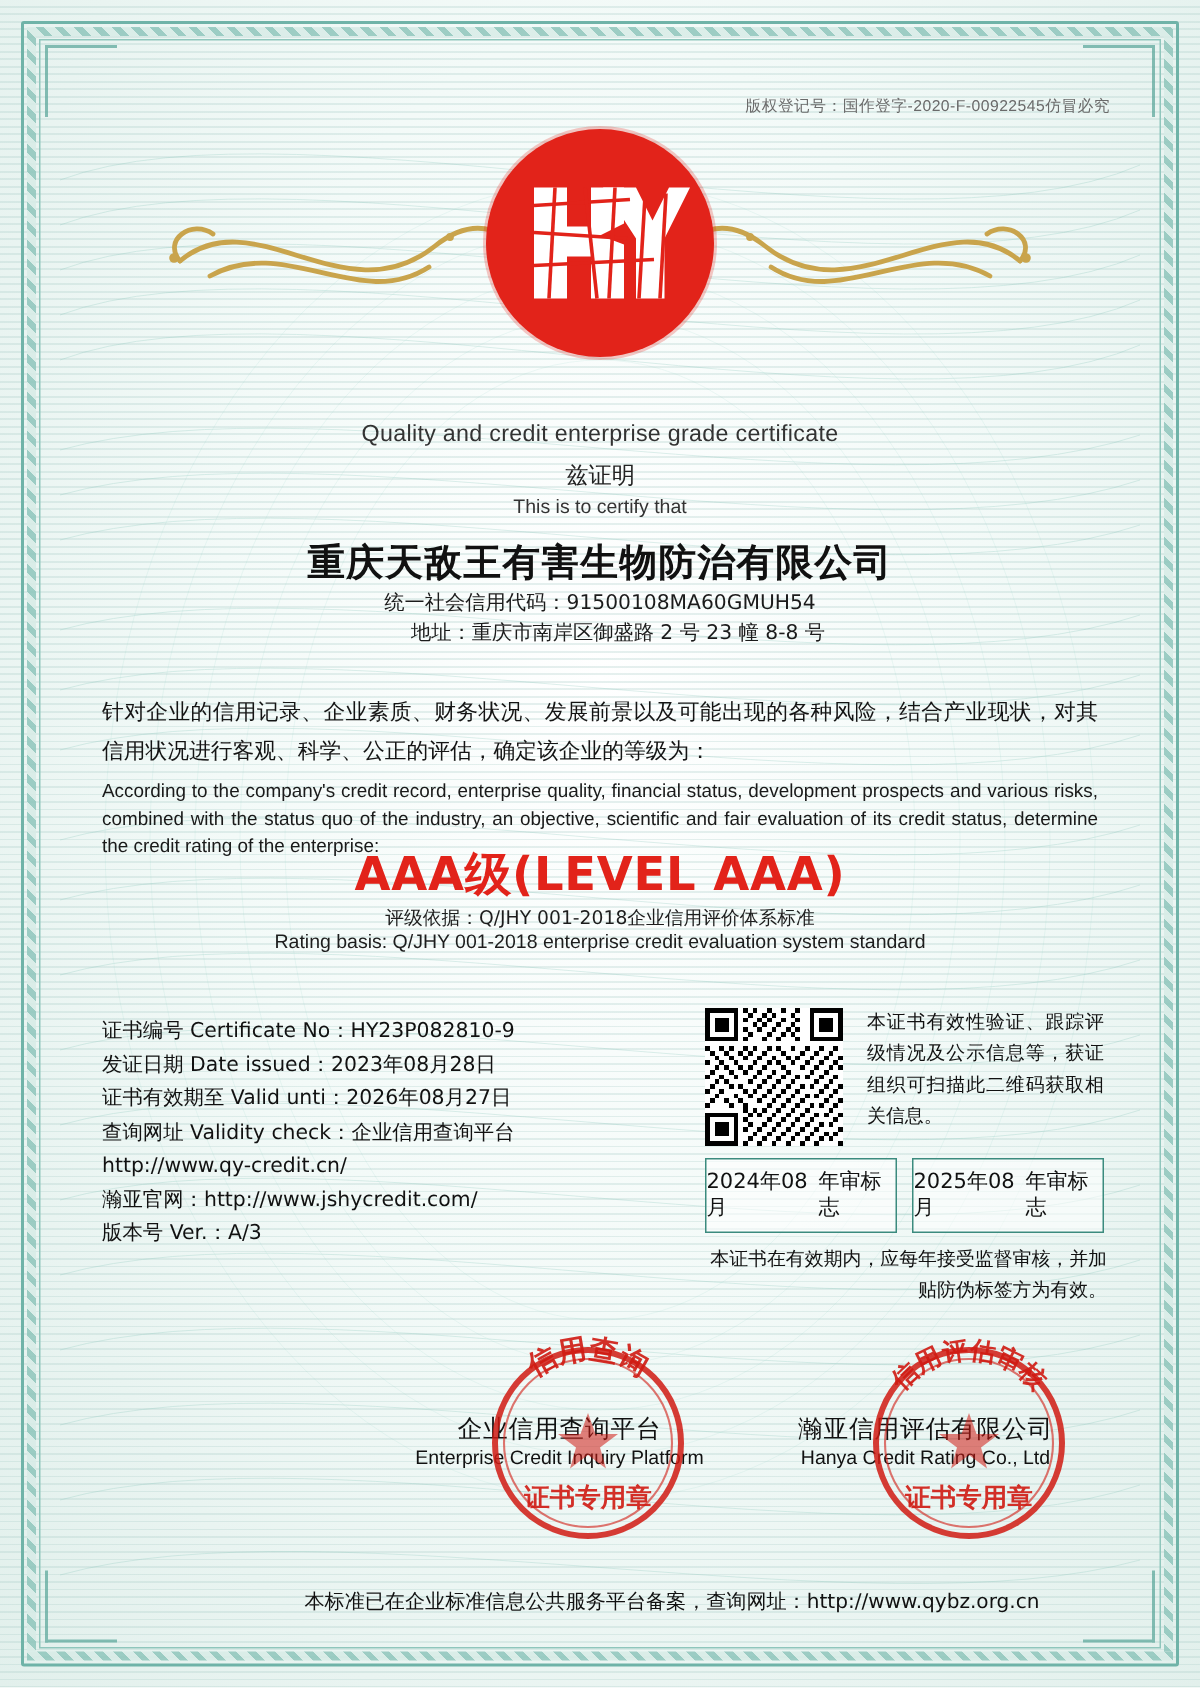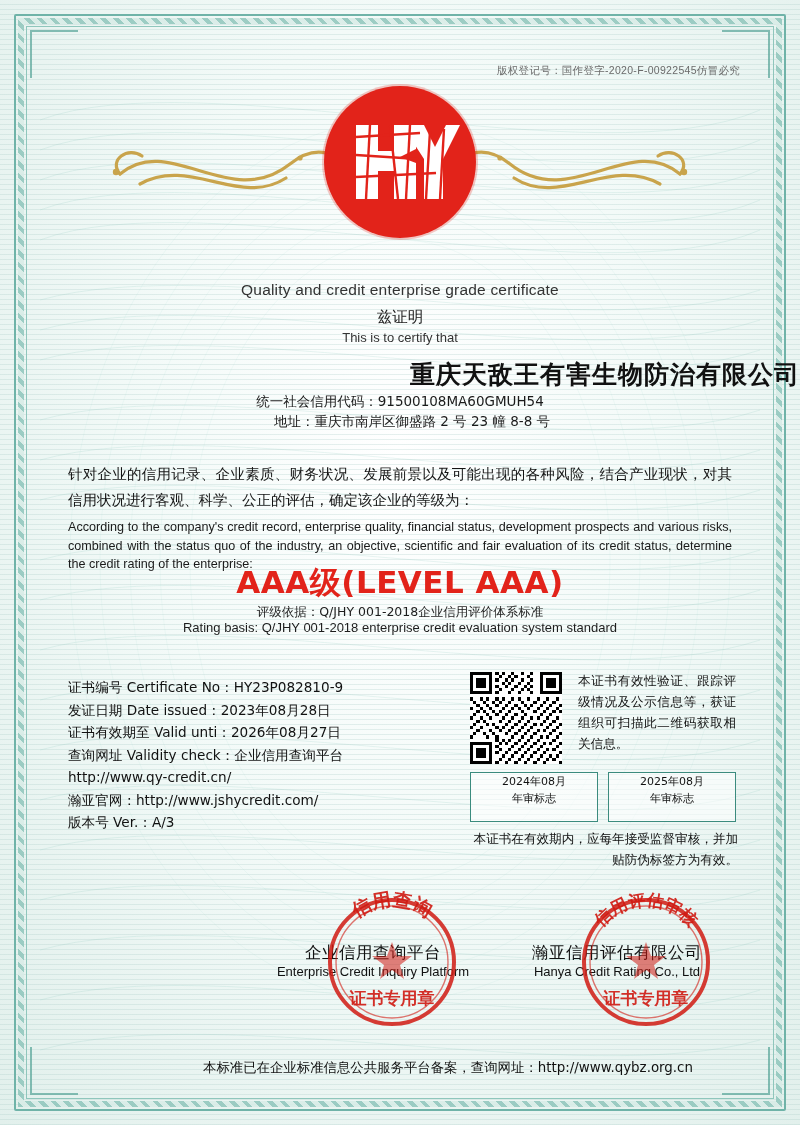--- a/index.html
+++ b/index.html
@@ -138,21 +138,21 @@
     top: 330px;
     width: 800px;
     text-align: center;
     font-size: 13px;
     color: #333;
   }
   .company {
     position: absolute;
     top: 358px;
     width: 800px;
-    text-align: right;
+    text-align: center;
     font-size: 25px;
     font-weight: bold;
     color: #111;
     letter-spacing: 1px;
     font-family: "DejaVu Sans", sans-serif;
   }
   .credit-code {
     position: absolute;
     top: 393px;
     width: 800px;
@@ -174,21 +174,21 @@
 
   .body-cn {
     position: absolute;
     top: 462px;
     left: 68px;
     width: 664px;
     font-size: 14.5px;
     line-height: 26px;
     color: #141414;
     text-align: justify;
-    font-family: Liberation Mono, monospace;
+    font-family: Liberation Sans, sans-serif;
   }
   .body-en {
     position: absolute;
     top: 518px;
     left: 68px;
     width: 664px;
     font-size: 12.6px;
     line-height: 18.6px;
     color: #1a1a1a;
     text-align: justify;
@@ -263,24 +263,24 @@
     left: 470px;
     width: 268px;
     display: flex;
     gap: 10px;
   }
   .year-box {
     width: 126px;
     height: 48px;
     border: 1px solid #3b8b7e;
     display: flex;
-    flex-direction: column;
+    flex-direction: row;
     align-items: center;
-    justify-content: flex-start;
-    font-size: 11px;
+    justify-content: flex-end;
+    font-size: 14px;
     line-height: 17px;
     color: #111;
     background: rgba(255,255,255,0.55);
     font-family: "DejaVu Sans", sans-serif;
   }
 
   .bottom-note {
     position: absolute;
     top: 828px;
     left: 470px;

